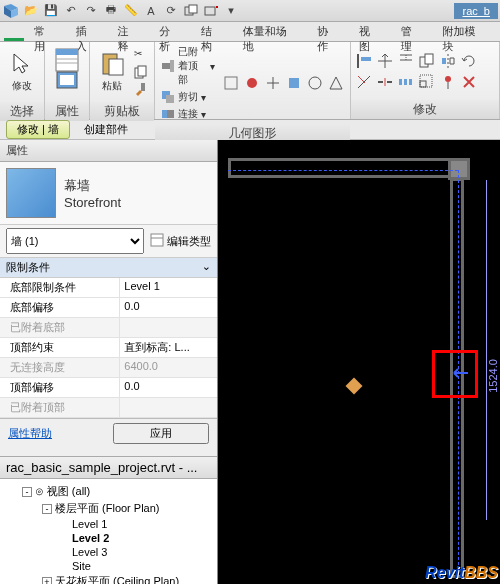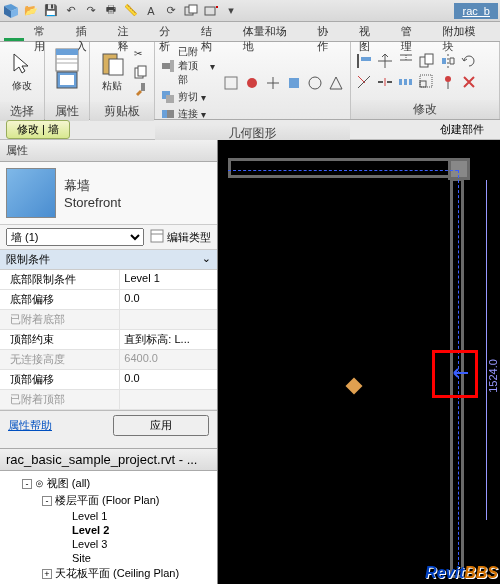--- a/index.html
+++ b/index.html
@@ -18,31 +18,31 @@
 .big-btn { display: flex; flex-direction: column; align-items: center; justify-content: center; width: 36px; height: 56px; gap: 2px; }
 .big-btn .icon { width: 26px; height: 26px; }
 .big-btn .lbl { font-size: 10px; color: #333; }
 .small-btns { display: flex; flex-direction: column; gap: 1px; }
 .small-row { display: flex; align-items: center; gap: 3px; font-size: 10px; color: #333; padding: 1px 2px; }
 .small-row .si { width: 14px; height: 14px; }
 .geo-icons { display: grid; grid-template-columns: repeat(6, 18px); gap: 3px; }
 .geo-icons .gi { width: 16px; height: 16px; }
 .mod-icons { display: flex; flex-wrap: wrap; gap: 3px; width: 140px; }
 .mod-icons .mi { width: 18px; height: 18px; }
-.context-tabs { height: 20px; background: #eaeaea; display: flex; gap: 4px; padding: 0 6px; align-items: center; border-bottom: 1px solid #bbb; font-size: 11px; justify-content: space-between; }
+.context-tabs { height: 20px; background: #eaeaea; display: flex; gap: 4px; padding: 0 6px; align-items: center; border-bottom: 1px solid #bbb; font-size: 11px; }
 .context-tab { padding: 1px 10px; }
 .context-tab.active { background: linear-gradient(#f5f5d0,#d8e890); border: 1px solid #98ac5c; border-radius: 3px; }
 .main-area { display: flex; height: 444px; }
 .left-panels { width: 218px; display: flex; flex-direction: column; background: #efefef; border-right: 1px solid #888; }
 .panel-title { font-size: 11px; padding: 3px 6px; background: linear-gradient(#f0f0f0,#dcdcdc); border-bottom: 1px solid #aaa; color: #333; }
 .props-head { display: flex; align-items: center; padding: 6px; gap: 8px; background: #f8f8f8; }
 .props-thumb { width: 50px; height: 50px; background: linear-gradient(135deg,#7fb8e8,#4a8dd0); border: 1px solid #888; }
 .props-name-box { display: flex; flex-direction: column; font-size: 13px; color: #333; }
 .selector-row { display: flex; align-items: center; padding: 3px 6px; gap: 6px; background: #f4f4f4; border-top: 1px solid #ccc; border-bottom: 1px solid #ccc; }
-.selector-row select { font-size: 11px; flex: 1; height: 18px; }
+.selector-row select { font-size: 11px; flex: 1; height: 26px; }
 .selector-row .edit-type { font-size: 11px; cursor: pointer; display: flex; align-items: center; gap: 3px; }
 .props-grid { background: #fff; font-size: 11px; }
 .props-cat-row { background: #d9e5f2; padding: 2px 6px; font-weight: normal; border-bottom: 1px solid #ccc; display: flex; justify-content: space-between; }
 .props-row { display: flex; border-bottom: 1px solid #e2e2e2; }
 .props-row .pl { width: 55%; padding: 2px 10px; font-family: Liberation Serif, serif; }
 .props-row .pv { width: 45%; padding: 2px 4px; border-left: 1px solid #e2e2e2; }
 .props-row.disabled { color: #999; background: #f4f4f4; }
 .props-footer { display: flex; justify-content: space-between; align-items: center; padding: 4px 8px; font-size: 11px; border-top: 1px solid #bbb; }
 .props-footer .help-link { color: #0050c0; text-decoration: underline; cursor: pointer; }
 .props-footer button { font-size: 11px; padding: 1px 35px; }

